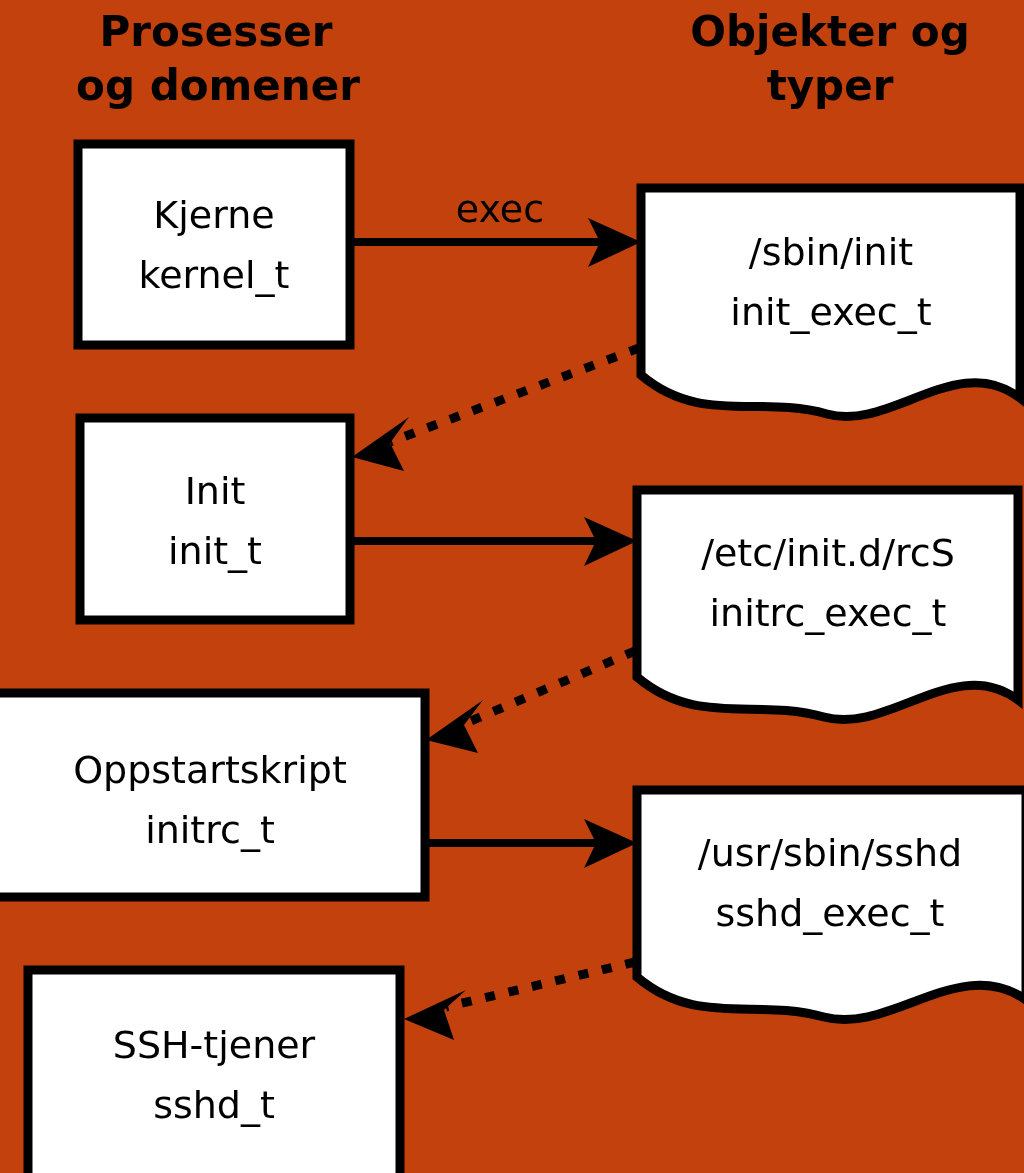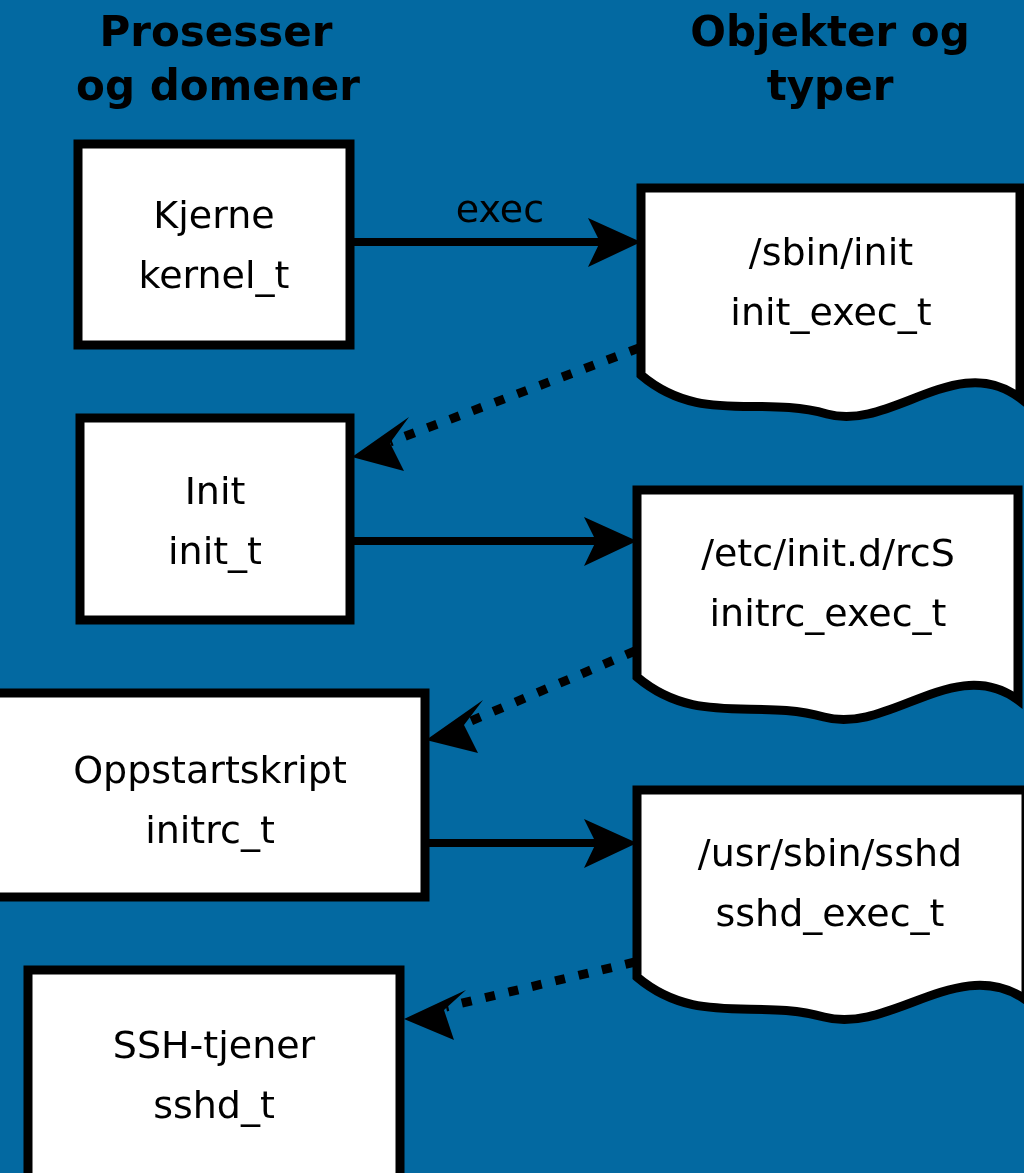--- a/index.html
+++ b/index.html
@@ -10,21 +10,21 @@
   body {
     width: 1024px;
     height: 1173px;
     overflow: hidden;
     font-family: "DejaVu Sans", sans-serif;
   }
   #diagram-root {
     position: relative;
     width: 1024px;
     height: 1173px;
-    background: #0369a1;
+    background: #c2410c;
   }
   svg#diagram-svg {
     position: absolute;
     top: 0;
     left: 0;
     width: 1024px;
     height: 1173px;
     display: block;
   }
   .col-header {

